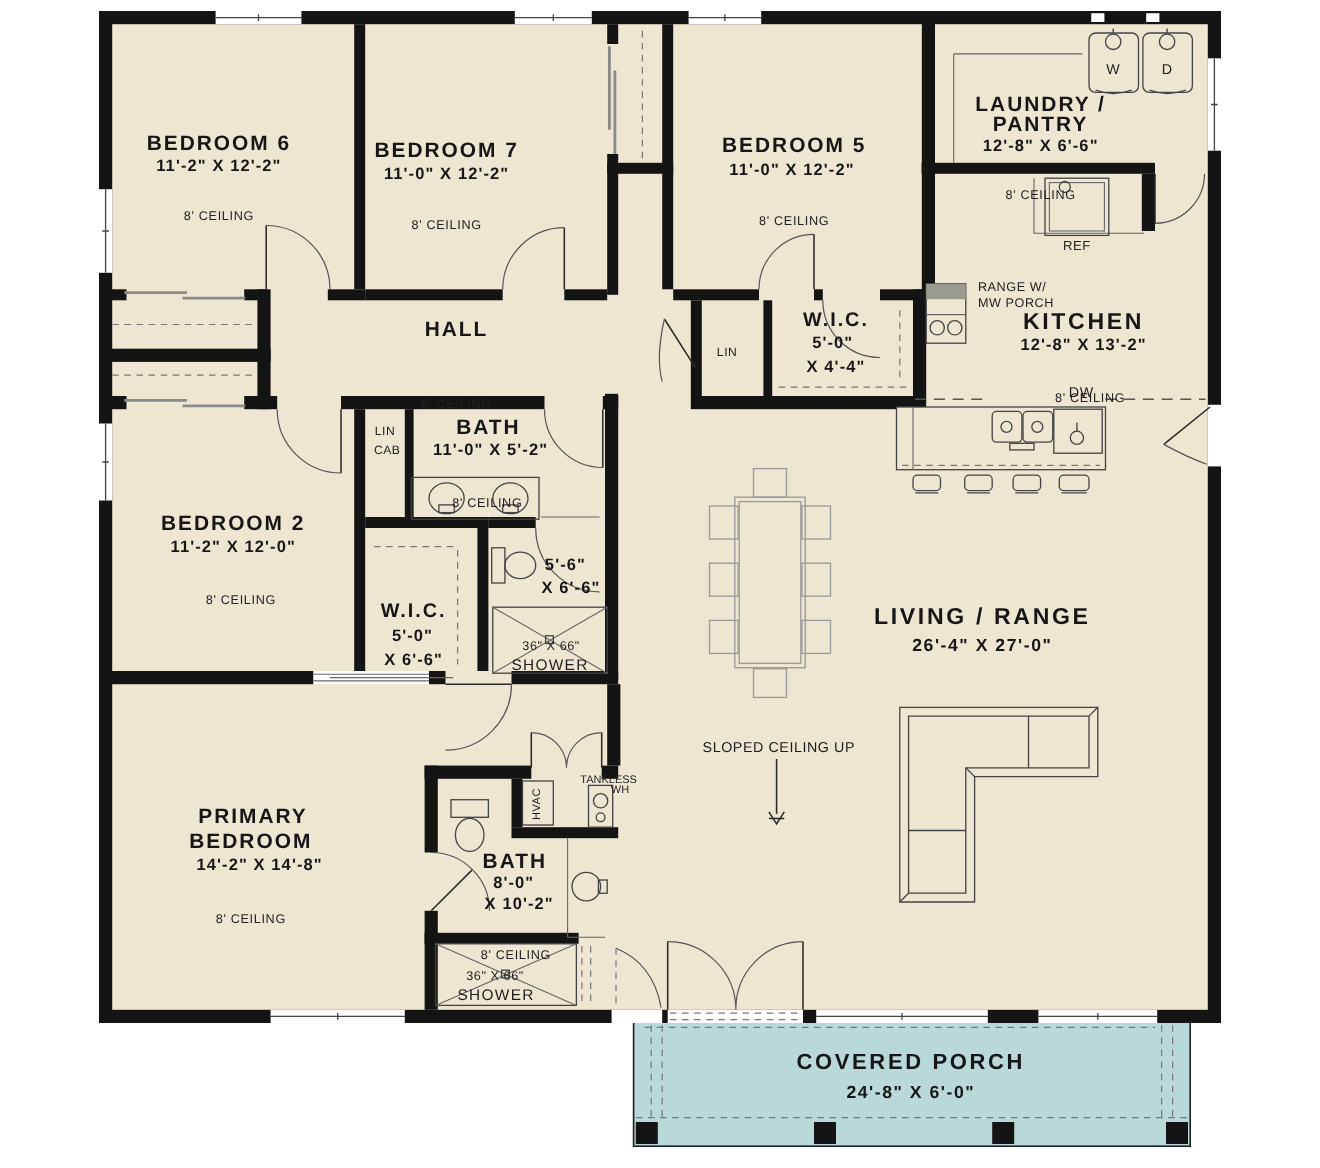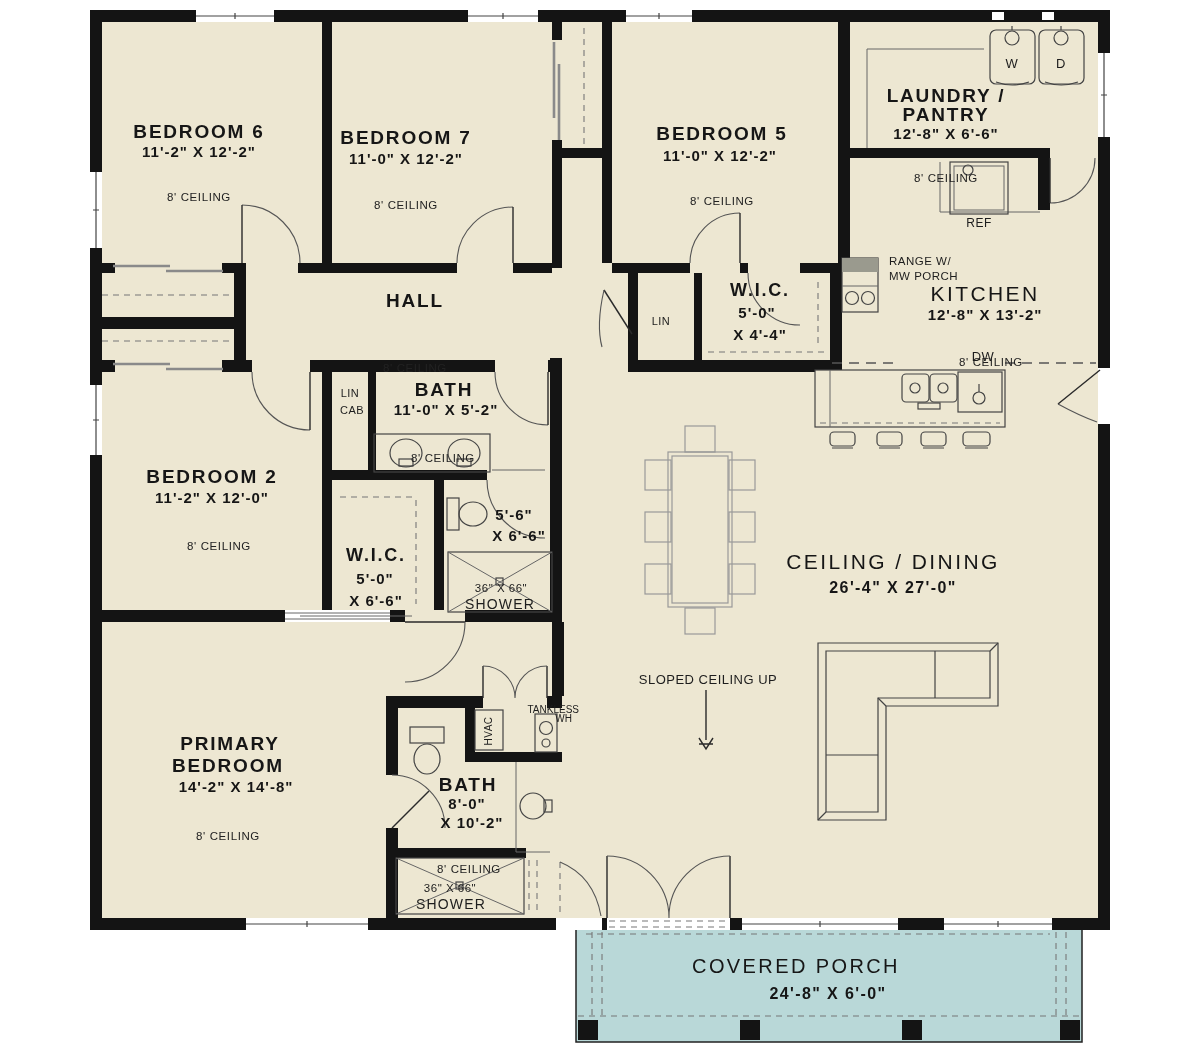--- a/index.html
+++ b/index.html
@@ -16,21 +16,21 @@
   svg .fx{stroke:#444;stroke-width:1.2;fill:none;}
   svg .fxf{stroke:#444;stroke-width:1.2;fill:var(--floor,#EDE7D2);}
   svg .thn{stroke:#666;stroke-width:1;fill:none;}
   svg .gray{stroke:#999;stroke-width:1.2;fill:none;}
   svg .dash{stroke:#555;stroke-width:1.3;fill:none;stroke-dasharray:10 7;}
   svg .dash2{stroke:#777;stroke-width:1.1;fill:none;stroke-dasharray:6 5;}
   svg .slide{stroke:#8a8a8a;stroke-width:2.6;fill:none;}
   .lbl{position:absolute;transform:translate(-50%,-50%);color:#161616;white-space:nowrap;
        text-align:center;line-height:1;}
   .nm{font-weight:700;font-size:19px;letter-spacing:1.8px;}
-  .nmb{font-weight:400;font-size:21px;letter-spacing:2.4px;}
+  .nmb{font-weight:700;font-size:21px;letter-spacing:2.4px;}
   .dm{font-weight:700;font-size:15px;letter-spacing:1px;}
   .dmb{font-weight:700;font-size:16px;letter-spacing:1.4px;}
   .cl{font-weight:400;font-size:11.5px;letter-spacing:.6px;color:#222;margin-top:32px;}
   .sm{font-weight:400;font-size:12px;letter-spacing:.5px;color:#1d1d1d;}
   .sm13{font-weight:400;font-size:13px;letter-spacing:.5px;color:#1d1d1d;}
   .shd{font-weight:400;font-size:11.5px;letter-spacing:.5px;color:#1d1d1d;}
   .shl{font-weight:400;font-size:14px;letter-spacing:1.2px;color:#1d1d1d;}
   .tny{font-weight:400;font-size:10px;letter-spacing:0;color:#1d1d1d;margin-left:32px;}
   .la{transform:translate(0,-50%);text-align:left;}
   .ra{transform:translate(-100%,-50%);text-align:right;}
@@ -366,21 +366,21 @@
   <div class="lbl nm" style="left:376px;top:555px;font-size:18px">W.I.C.</div>
   <div class="lbl dm" style="left:375px;top:578px">5'-0"</div>
   <div class="lbl dm" style="left:376px;top:600px">X 6'-6"</div>
 
   <div class="lbl dm" style="left:514px;top:514px">5'-6"</div>
   <div class="lbl dm" style="left:519px;top:535px">X 6'-6"</div>
 
   <div class="lbl shd" style="left:501px;top:589px">36" X 66"</div>
   <div class="lbl shl" style="left:500px;top:604px">SHOWER</div>
 
-  <div class="lbl nmb" style="left:893px;top:561px">CEILING / DINING</div>
+  <div class="lbl nmb" style="left:893px;top:561px">LIVING / RANGE</div>
   <div class="lbl dmb" style="left:893px;top:588px">26'-4" X 27'-0"</div>
 
   <div class="lbl sm13" style="left:708px;top:679px">SLOPED CEILING UP</div>
 
   <div class="lbl nm" style="left:230px;top:743px">PRIMARY</div>
   <div class="lbl nm" style="left:228px;top:765px">BEDROOM</div>
   <div class="lbl dm" style="left:236px;top:786px">14'-2" X 14'-8"</div>
   <div class="lbl cl" style="left:228px;top:805px">8' CEILING</div>
 
   <div class="lbl nm" style="left:468px;top:784px">BATH</div>
@@ -395,16 +395,16 @@
   <div class="lbl sm la" style="left:889px;top:277px;font-size:11.5px">MW PORCH</div>
   <div class="lbl sm" style="left:979px;top:223px">REF</div>
   <div class="lbl sm13" style="left:983px;top:356px">DW</div>
   <div class="lbl sm13" style="left:1012px;top:63px">W</div>
   <div class="lbl sm13" style="left:1061px;top:63px">D</div>
 
   <div class="lbl sm rot" style="left:489px;top:731px;font-size:10px">HVAC</div>
   <div class="lbl tny ra" style="left:547px;top:710px">TANKLESS</div>
   <div class="lbl tny ra" style="left:540px;top:719px">WH</div>
 
-  <div class="lbl nmb" style="left:796px;top:966px;font-size:20px">COVERED PORCH</div>
+  <div class="lbl nmb" style="left:828px;top:966px;font-size:20px">COVERED PORCH</div>
   <div class="lbl dmb" style="left:828px;top:994px">24'-8" X 6'-0"</div>
 
 </div>
 
 </body></html>

